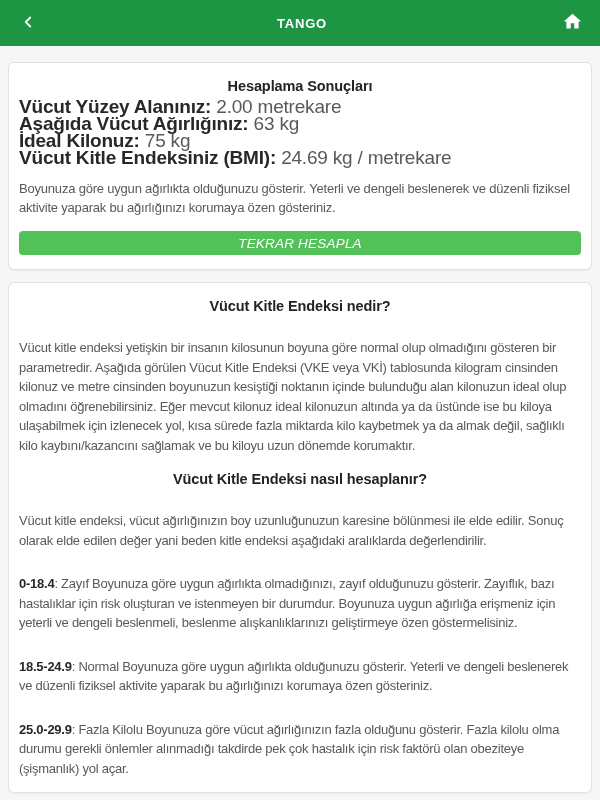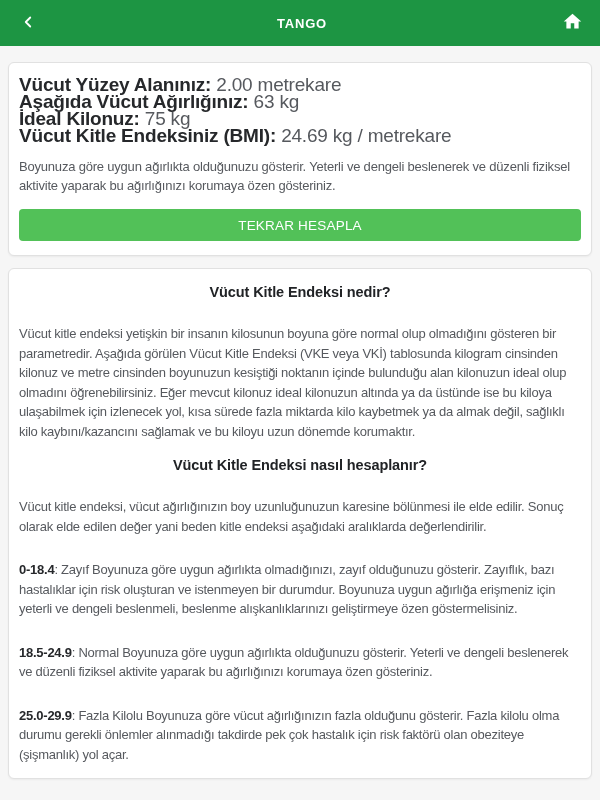--- a/index.html
+++ b/index.html
@@ -76,29 +76,30 @@
     margin-top: 13px;
     font-size: 13px;
     letter-spacing: -.2px;
     line-height: 19px;
     color: var(--c-body);
   }
   .recalc-btn {
     display: block;
     width: 100%;
     margin-top: 14px;
-    height: 32px;
+    height: 24px;
     background: var(--c-button);
     border: none;
     border-radius: 4px;
     color: #fff;
     font-family: "Liberation Sans", sans-serif;
     font-size: 13.5px;
     letter-spacing: .2px;
     cursor: pointer;
+    font-style: italic;
   }
   
   .info-card p {
     font-size: 13px;
     letter-spacing: -.25px;
     line-height: 19.5px;
     color: var(--c-body);
     margin-top: 24px;
   }
   .info-card h2.spaced { margin-top: 16px; }
@@ -121,20 +122,21 @@
       <svg width="21" height="21" viewBox="0 0 24 24" fill="#ffffff">
           <path d="M10 20v-6h4v6h5v-8h3L12 3 2 12h3v8z"></path>
         </svg>
     </span>
   </button>
 </header>
 
 <main class="page">
 
   <section class="card">
+    <h2>Hesaplama Sonuçları</h2>
 
     <p class="result-row">
       <span class="lbl">Vücut Yüzey Alanınız:</span>
       <span class="val">2.00 metrekare</span>
     </p>
     <p class="result-row">
       <span class="lbl">Aşağıda Vücut Ağırlığınız:</span>
       <span class="val">63 kg</span>
     </p>
     <p class="result-row">

